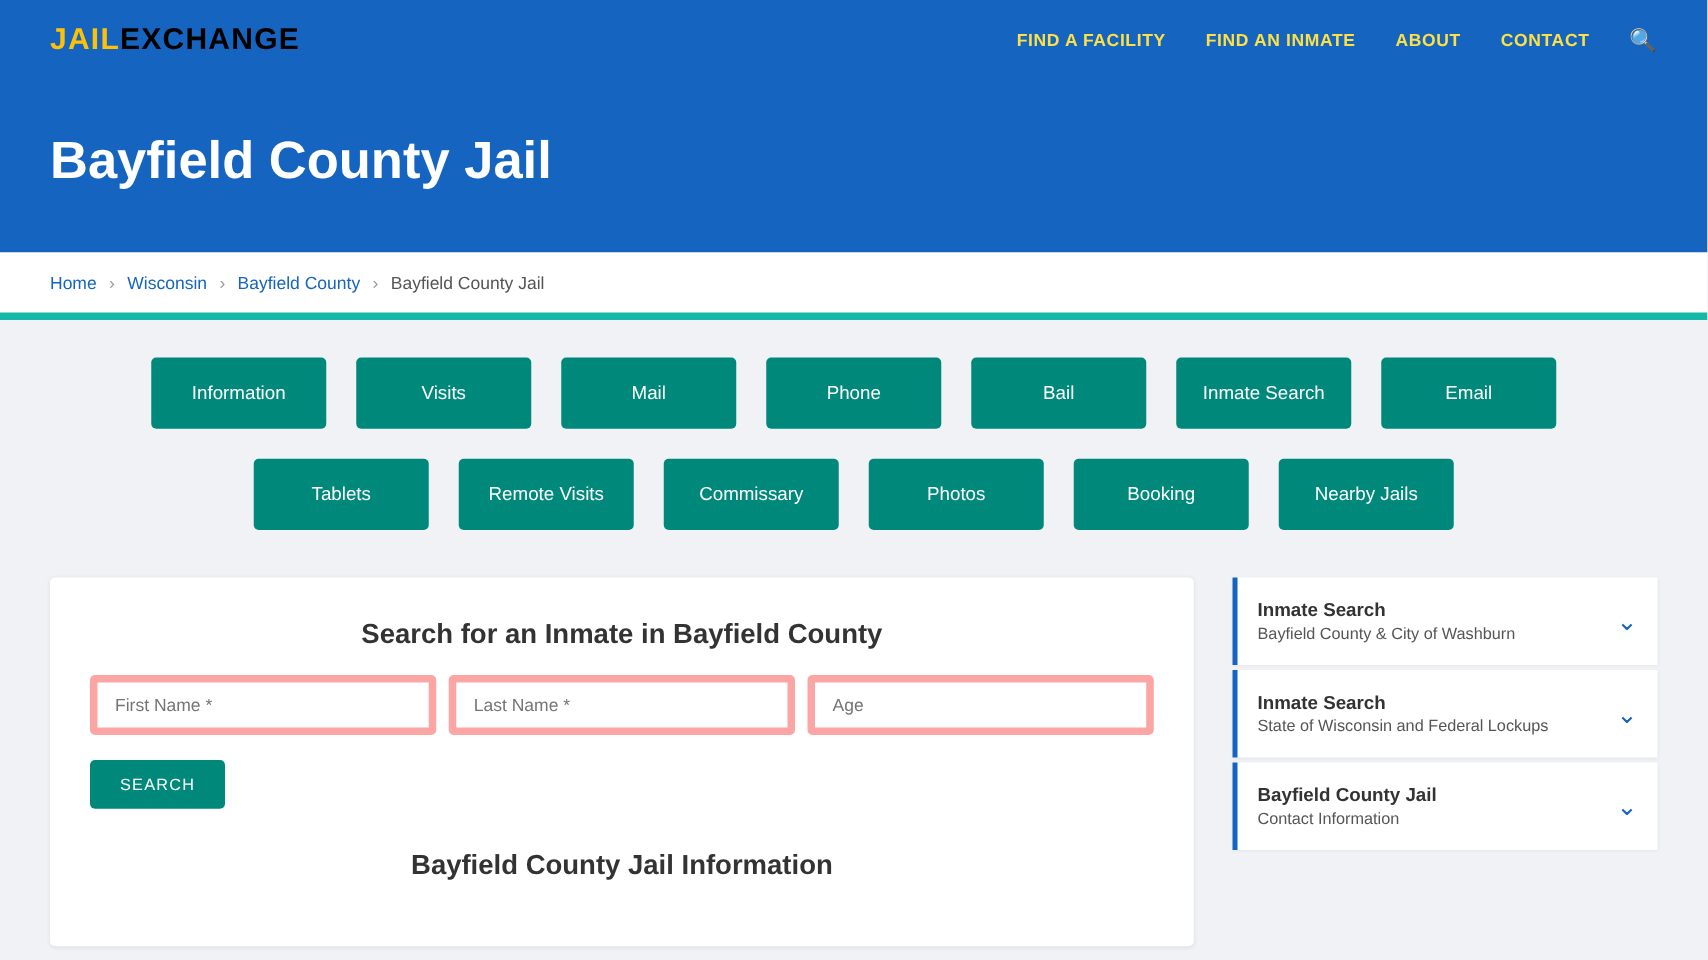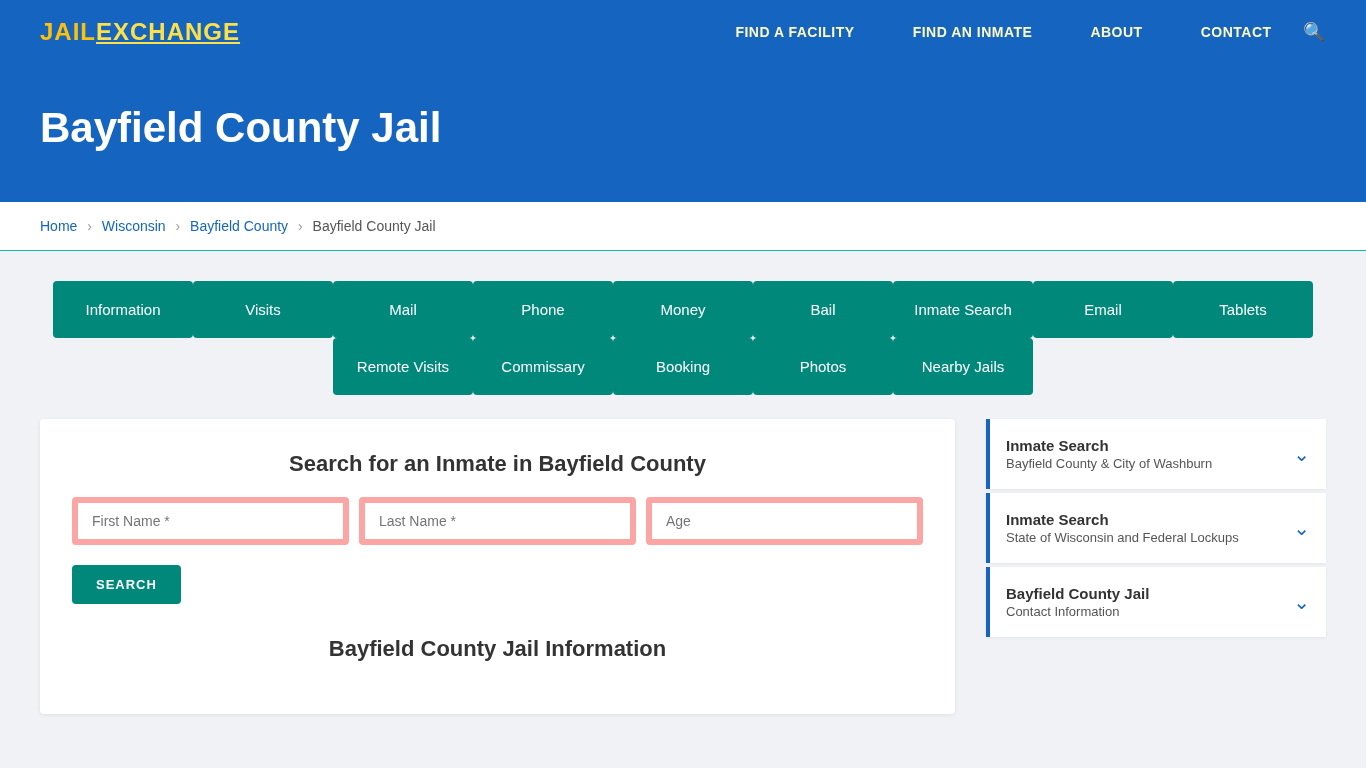--- a/index.html
+++ b/index.html
@@ -20,27 +20,26 @@
       color: #fff;
       letter-spacing: 1px;
     }
     .logo span { color: #ffc107; }
     .nav-links {
       display: flex;
       align-items: center;
       gap: 32px;
     }
     .nav-link {
-      color: #fef9c3;
+      color: #fde047;
       text-decoration: none;
       font-size: 14px;
       font-weight: 600;
       letter-spacing: 0.5px;
       cursor: pointer;
-      margin-left: 26px;
     }
     .nav-search-icon {
       color: #fff;
       font-size: 18px;
       cursor: pointer;
     }
 
     
     .hero {
       background: #1565c0;
@@ -50,21 +49,21 @@
       color: #fff;
       font-size: 42px;
       font-weight: 800;
     }
 
     
     .breadcrumb {
       background: #fff;
       padding: 16px 40px;
       font-size: 14px;
-      border-bottom: 1px solid #14b8a6;
+      border-bottom: 6px solid #14b8a6;
     }
     .breadcrumb a {
       color: #1565c0;
       text-decoration: none;
     }
     .breadcrumb .sep {
       margin: 0 6px;
       color: #999;
     }
     .breadcrumb .current {
@@ -74,22 +73,22 @@
     
     .main {
       padding: 30px 40px;
       background: #f0f2f5;
     }
 
     
     .buttons-grid {
       display: flex;
       flex-wrap: wrap;
-      gap: 0;
-      margin-bottom: 24px;
+      gap: 24px;
+      margin-bottom: 38px;
       justify-content: center;
     }
     .grid-btn {
       background: #00897b;
       color: #fff;
       border: none;
       border-radius: 4px;
       padding: 20px 16px;
       font-size: 15px;
       font-weight: 500;
@@ -133,21 +132,21 @@
       flex: 1;
       min-width: 100px;
     }
     .search-btn {
       background: #00897b;
       color: #fff;
       border: none;
       border-radius: 4px;
       padding: 12px 24px;
       font-size: 13px;
-      font-weight: 700;
+      font-weight: 400;
       cursor: pointer;
       letter-spacing: 1px;
       text-transform: uppercase;
     }
 
     .section-title {
       font-size: 22px;
       font-weight: 700;
       margin-top: 10px;
     }
@@ -184,21 +183,21 @@
     .sidebar-chevron {
       color: #1565c0;
       font-size: 20px;
     }
   </style>
 </head>
 <body>
 
 <nav>
   <div class="logo">
-    <span>JAIL</span><span style="color:#fde047;text-decoration:underline;">EXCHANGE</span>
+    <span>JAIL</span><span style="color:#000000;">EXCHANGE</span>
   </div>
   <div class="nav-links">
     <a class="nav-link">FIND A FACILITY</a>
     <a class="nav-link">FIND AN INMATE</a>
     <a class="nav-link">ABOUT</a>
     <a class="nav-link">CONTACT</a>
     <span class="nav-search-icon">🔍</span>
   </div>
 </nav>
 
@@ -216,29 +215,28 @@
   <span class="current">Bayfield County Jail</span>
 </div>
 
 <div class="main">
 
   <div class="buttons-grid">
     <button class="grid-btn">Information</button>
     <button class="grid-btn">Visits</button>
     <button class="grid-btn">Mail</button>
     <button class="grid-btn">Phone</button>
-    <button class="grid-btn">Money</button>
     <button class="grid-btn">Bail</button>
     <button class="grid-btn">Inmate Search</button>
     <button class="grid-btn">Email</button>
     <button class="grid-btn">Tablets</button>
     <button class="grid-btn">Remote Visits</button>
     <button class="grid-btn">Commissary</button>
+    <button class="grid-btn">Photos</button>
     <button class="grid-btn">Booking</button>
-    <button class="grid-btn">Photos</button>
     <button class="grid-btn">Nearby Jails</button>
   </div>
 
   <div class="content-area">
 
     <div class="left-panel">
       <h2>Search for an Inmate in Bayfield County</h2>
       <div class="search-form">
         <input type="text" placeholder="First Name *" style="">
         <input type="text" placeholder="Last Name *" style="">

